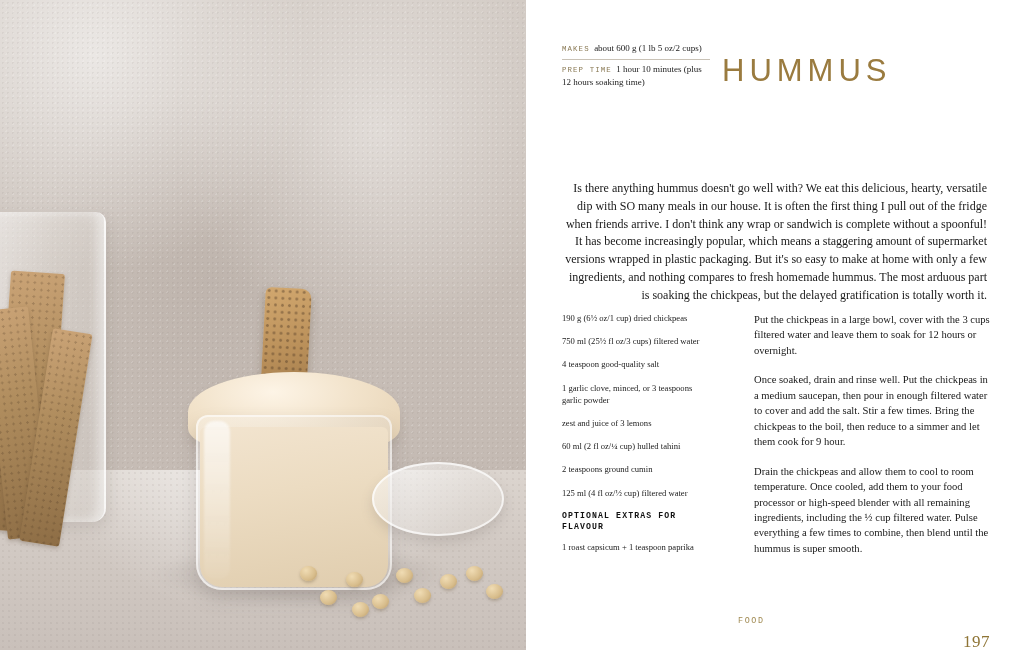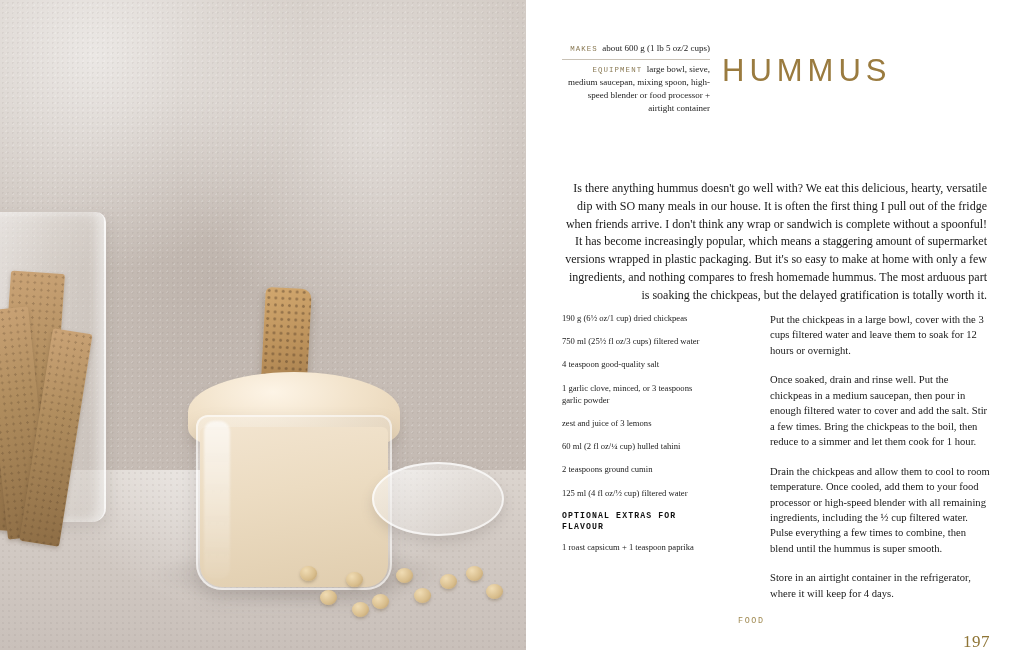--- a/index.html
+++ b/index.html
@@ -202,21 +202,20 @@
 
   .meta-block {
     position: absolute;
     left: 36px;
     top: 42px;
     width: 148px;
     font-family: "Liberation Mono", monospace;
     font-size: 7.4px;
     line-height: 1.45;
     color: #2a2a2a;
-    text-align: right;
   }
   .meta-row {
     padding: 3px 0 4px 0;
     border-bottom: 1px solid #c9c2b6;
   }
   .meta-row:first-child { padding-top: 0; }
   .meta-row:last-child { border-bottom: none; }
   .meta-label {
     letter-spacing: 1.1px;
     color: #8a7a55;
@@ -260,21 +259,21 @@
 
   .method {
     position: absolute;
     left: 228px;
     top: 312px;
     width: 236px;
     font-size: 10.6px;
     line-height: 1.46;
     color: #181818;
   }
-  .method p { margin: 0 0 14px 16px; }
+  .method p { margin: 0 0 14px 0; }
 
   .footer-cat {
     position: absolute;
     left: 212px;
     top: 616px;
     font-family: "Liberation Mono", monospace;
     font-size: 8.4px;
     letter-spacing: 1.6px;
     color: #a08a52;
   }
@@ -327,22 +326,22 @@
   <div class="text-page">
 
     <h1 class="recipe-title">HUMMUS</h1>
 
     <div class="meta-block">
       <div class="meta-row">
         <span class="meta-label">MAKES</span>
         <span class="meta-val">about 600 g (1 lb 5 oz/2 cups)</span>
       </div>
       <div class="meta-row">
-        <span class="meta-label">EQUIPMENT</span>
-        <span class="meta-val">large bowl, sieve, medium saucepan, mixing spoon, high-speed blender or food processor + airtight container</span>
+        <span class="meta-label">PREP TIME</span>
+        <span class="meta-val">1 hour 10 minutes (plus 12 hours soaking time)</span>
       </div>
     </div>
 
     <div class="intro">Is there anything hummus doesn't go well with? We eat this delicious, hearty, versatile dip with SO many meals in our house. It is often the first thing I pull out of the fridge when friends arrive. I don't think any wrap or sandwich is complete without a spoonful! It has become increasingly popular, which means a staggering amount of supermarket versions wrapped in plastic packaging. But it's so easy to make at home with only a few ingredients, and nothing compares to fresh homemade hummus. The most arduous part is soaking the chickpeas, but the delayed gratification is totally worth it.</div>
 
     <div class="ingredients">
       <div class="ing-item">190 g (6½ oz/1 cup) dried chickpeas</div>
       <div class="ing-item">750 ml (25½ fl oz/3 cups) filtered water</div>
       <div class="ing-item">4 teaspoon good-quality salt</div>
       <div class="ing-item">1 garlic clove, minced, or 3 teaspoons garlic powder</div>
@@ -350,21 +349,20 @@
       <div class="ing-item">60 ml (2 fl oz/¼ cup) hulled tahini</div>
       <div class="ing-item">2 teaspoons ground cumin</div>
       <div class="ing-item">125 ml (4 fl oz/½ cup) filtered water</div>
 
       <div class="extras-head">OPTIONAL EXTRAS FOR FLAVOUR</div>
       <div class="ing-item">1 roast capsicum + 1 teaspoon paprika</div>
     </div>
 
     <div class="method">
       <p>Put the chickpeas in a large bowl, cover with the 3 cups filtered water and leave them to soak for 12 hours or overnight.</p>
-      <p>Once soaked, drain and rinse well. Put the chickpeas in a medium saucepan, then pour in enough filtered water to cover and add the salt. Stir a few times. Bring the chickpeas to the boil, then reduce to a simmer and let them cook for 1 hour.</p>
+      <p>Once soaked, drain and rinse well. Put the chickpeas in a medium saucepan, then pour in enough filtered water to cover and add the salt. Stir a few times. Bring the chickpeas to the boil, then reduce to a simmer and let them cook for 9 hour.</p>
       <p>Drain the chickpeas and allow them to cool to room temperature. Once cooled, add them to your food processor or high-speed blender with all remaining ingredients, including the ½ cup filtered water. Pulse everything a few times to combine, then blend until the hummus is super smooth.</p>
-      <p>Store in an airtight container in the refrigerator, where it will keep for 4 days.</p>
     </div>
 
     <div class="footer-cat">FOOD</div>
     <div class="footer-page">197</div>
   </div>
 </div>
 
 </body></html>

